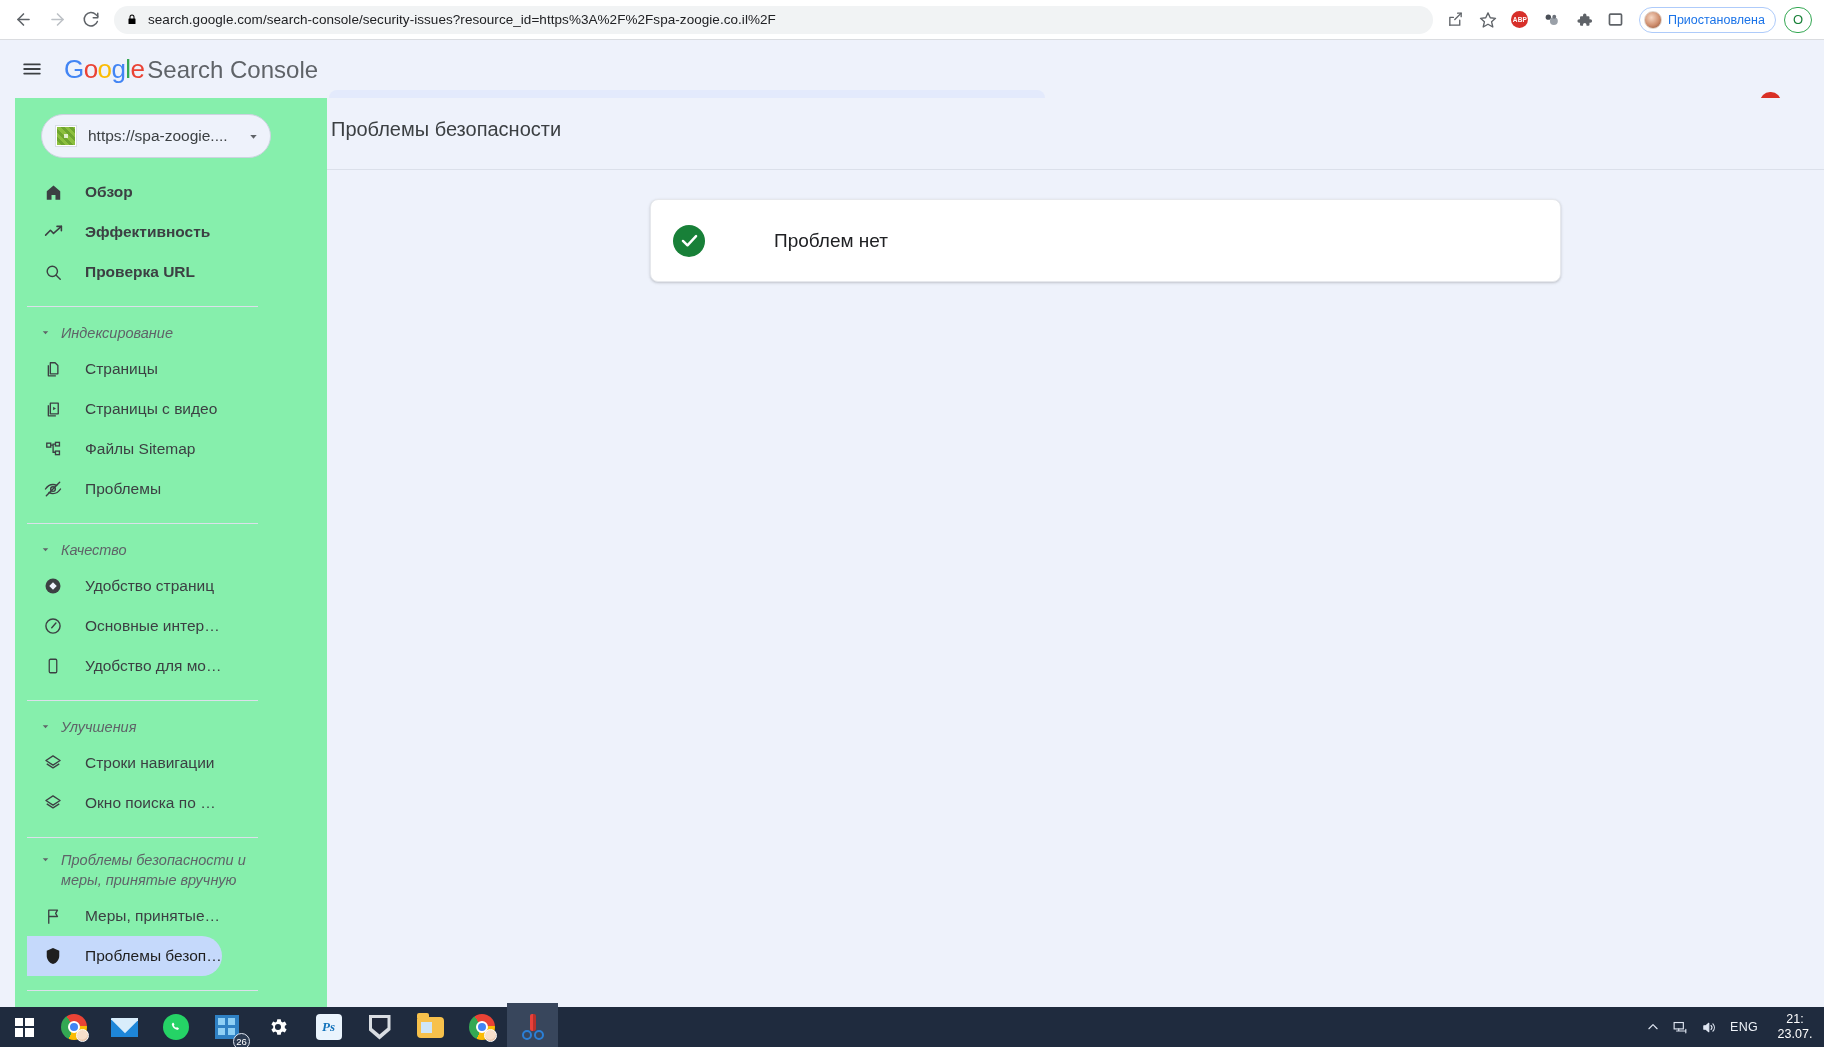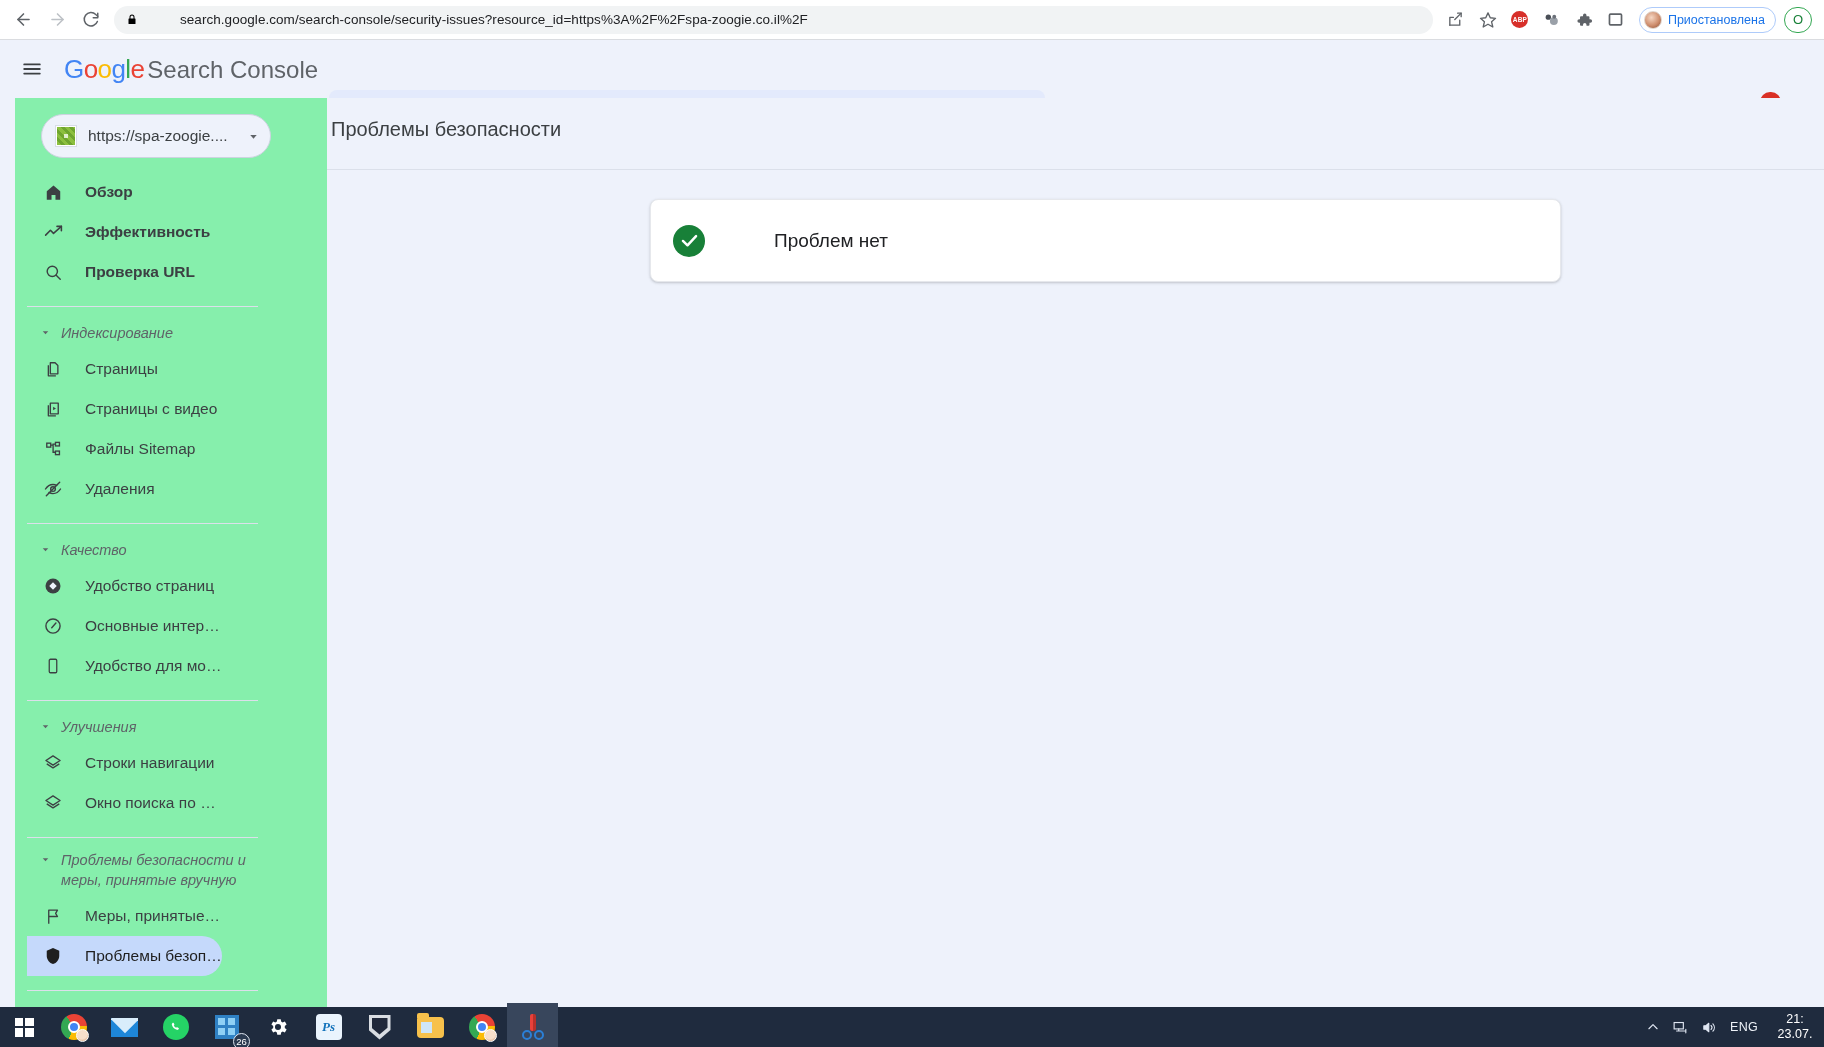--- a/index.html
+++ b/index.html
@@ -29,21 +29,20 @@
   .omnibox {
     flex: 1 1 auto;
     height: 28px;
     background: #f1f3f4;
     border-radius: 14px;
     margin: 0 8px 0 6px;
     display: flex; align-items: center;
     padding: 0 12px;
     min-width: 0;
     max-width: 1350px;
-    gap: 32px;
   }
   .lock-icon { flex: none; margin-right: 10px; display: flex; }
   .omnibox-url {
     font-size: 13.5px; color: #202124;
     white-space: nowrap; overflow: hidden; text-overflow: ellipsis;
     letter-spacing: 0.05px;
   }
   .chrome-actions {
     display: flex; align-items: center; flex: none;
     margin-left: auto; padding-right: 12px; gap: 2px;
@@ -577,21 +576,21 @@
       <span class="nav-label">Файлы Sitemap</span>
     </div>
     <div class="nav-item">
       <span class="nav-ico">
         <svg width="20" height="20" viewBox="0 0 24 24" fill="none" stroke="currentColor" stroke-width="1.7" stroke-linecap="round">
             <path d="M3 12s3.4-5.5 9-5.5c1.7 0 3.2.5 4.4 1.2M21 12s-3.4 5.5-9 5.5c-1.9 0-3.5-.6-4.8-1.4"></path>
             <circle cx="12" cy="12" r="2.8"></circle>
             <line x1="4" y1="20" x2="20" y2="4"></line>
           </svg>
       </span>
-      <span class="nav-label">Удаления</span>
+      <span class="nav-label">Проблемы</span>
     </div>
 
     <div class="nav-divider"></div>
 
     <div class="nav-group">
       <span class="group-caret">
         <svg width="11" height="11" viewBox="0 0 24 24" fill="currentColor">
             <path d="M6 9l6 7 6-7z"></path>
           </svg>
       </span>

